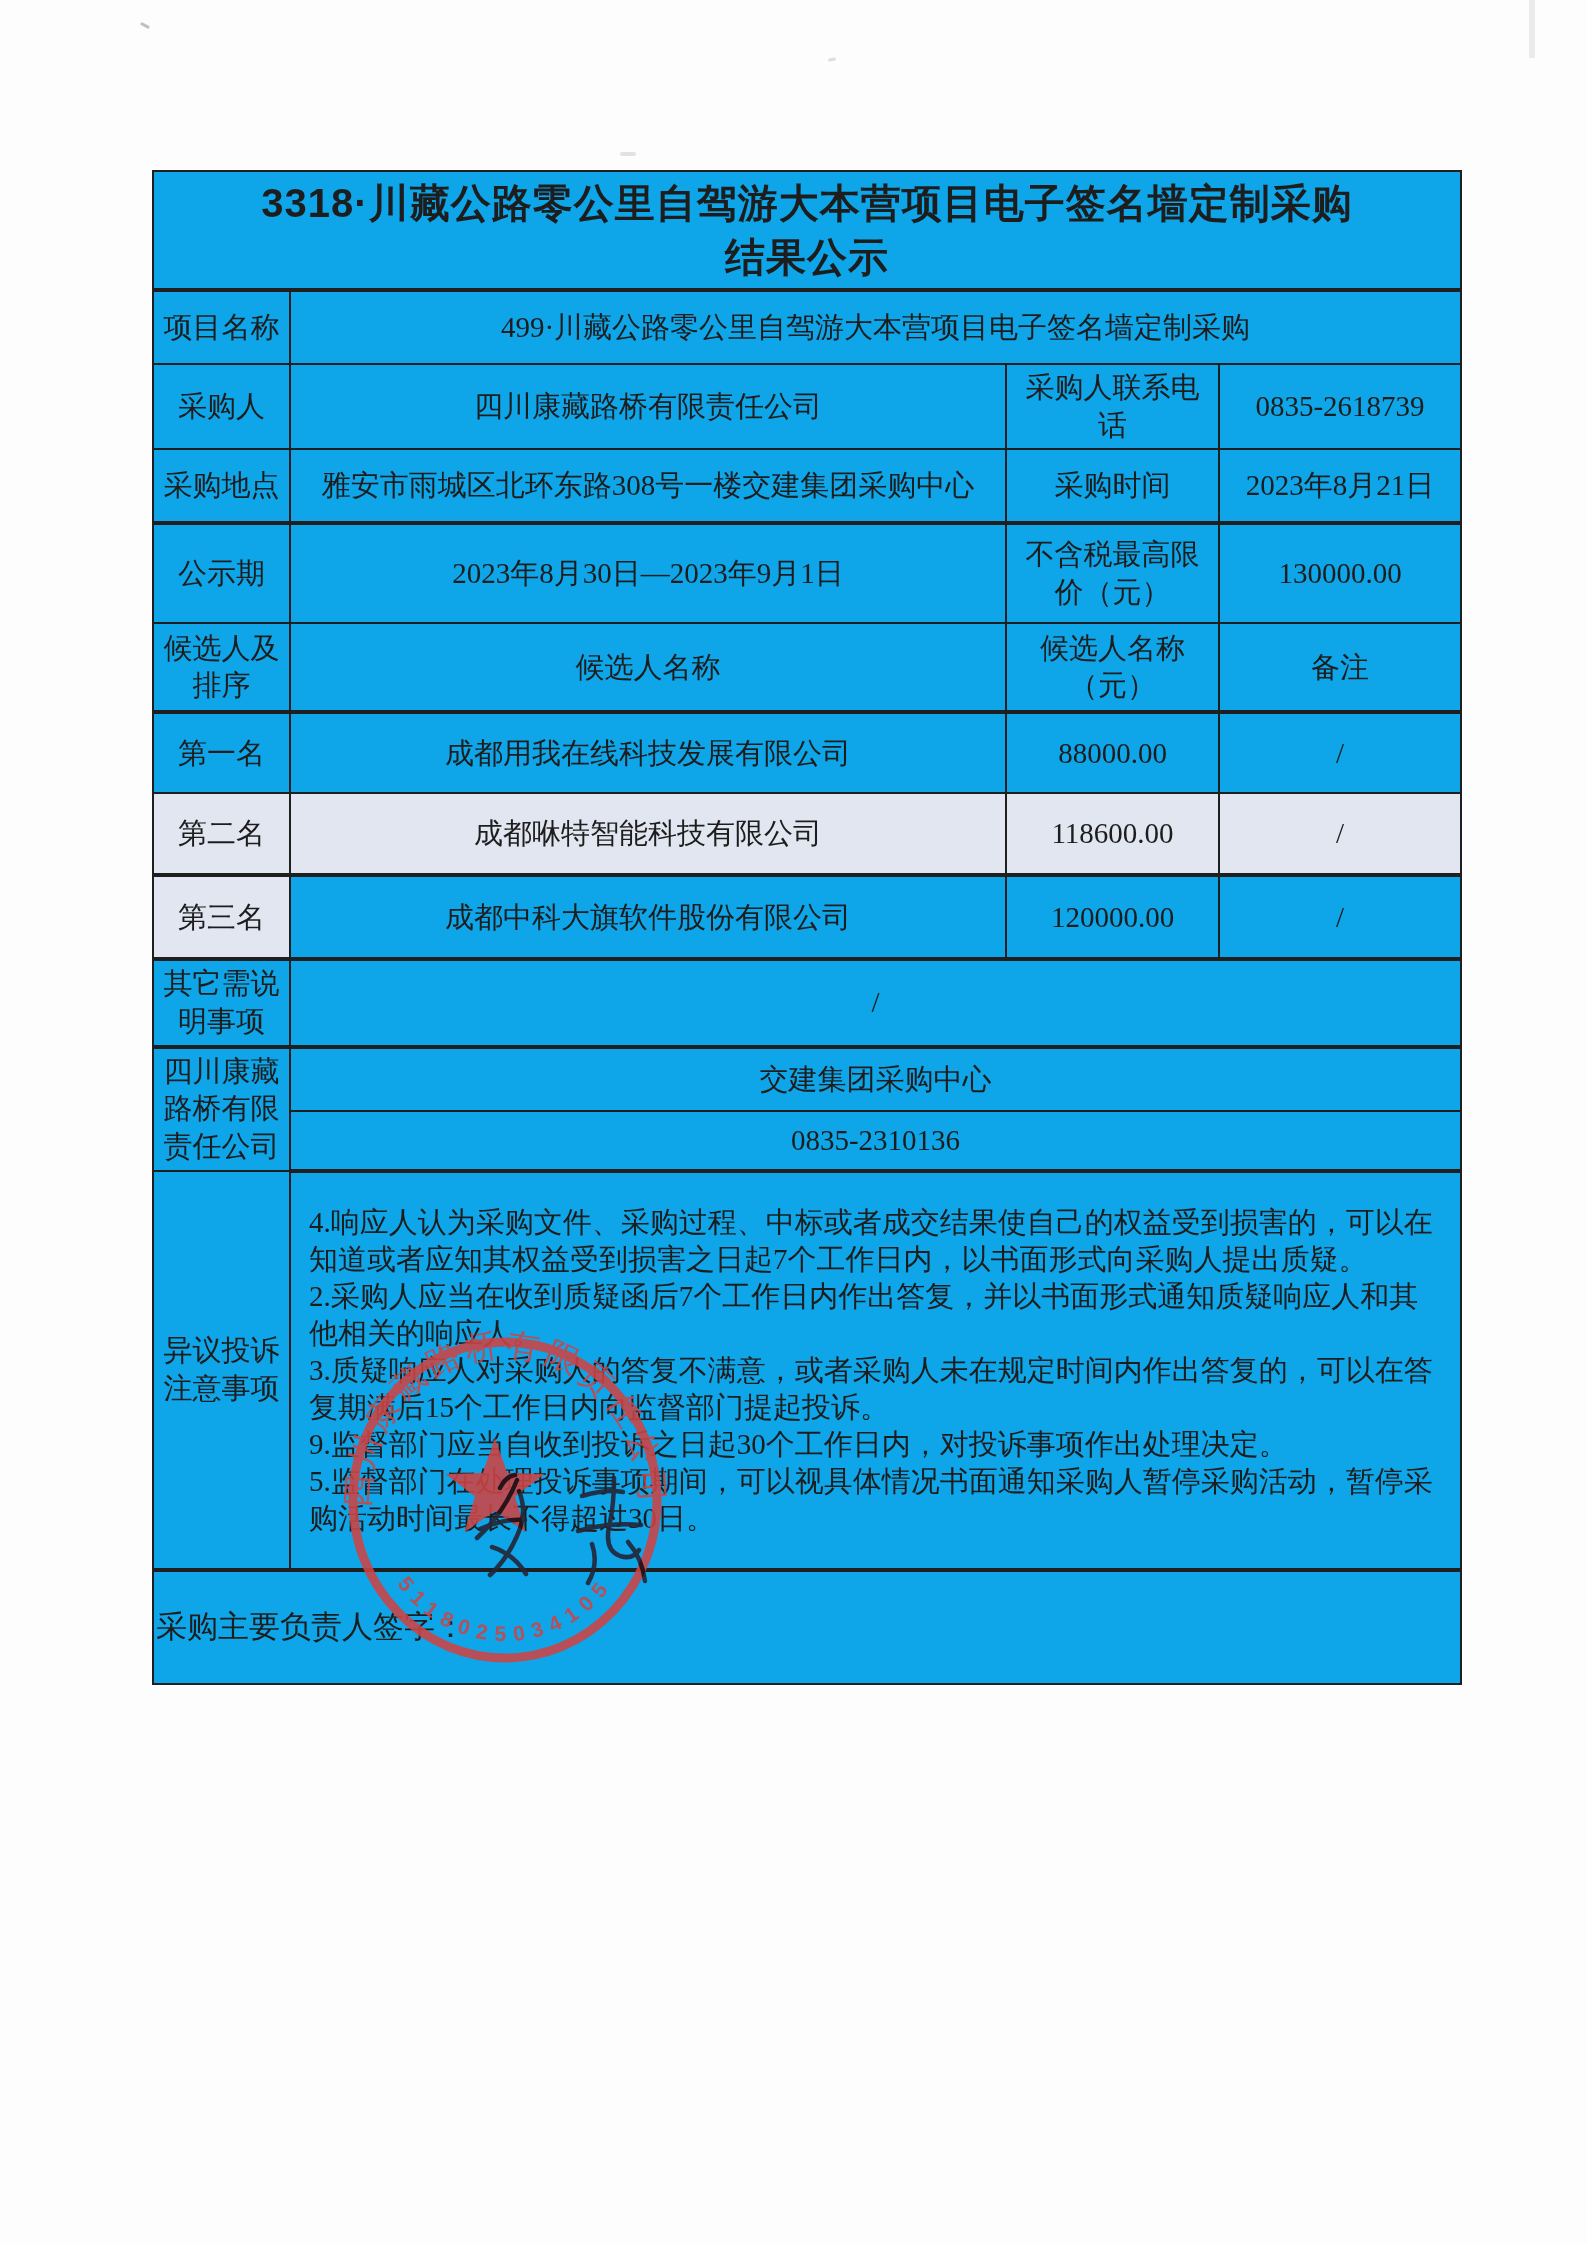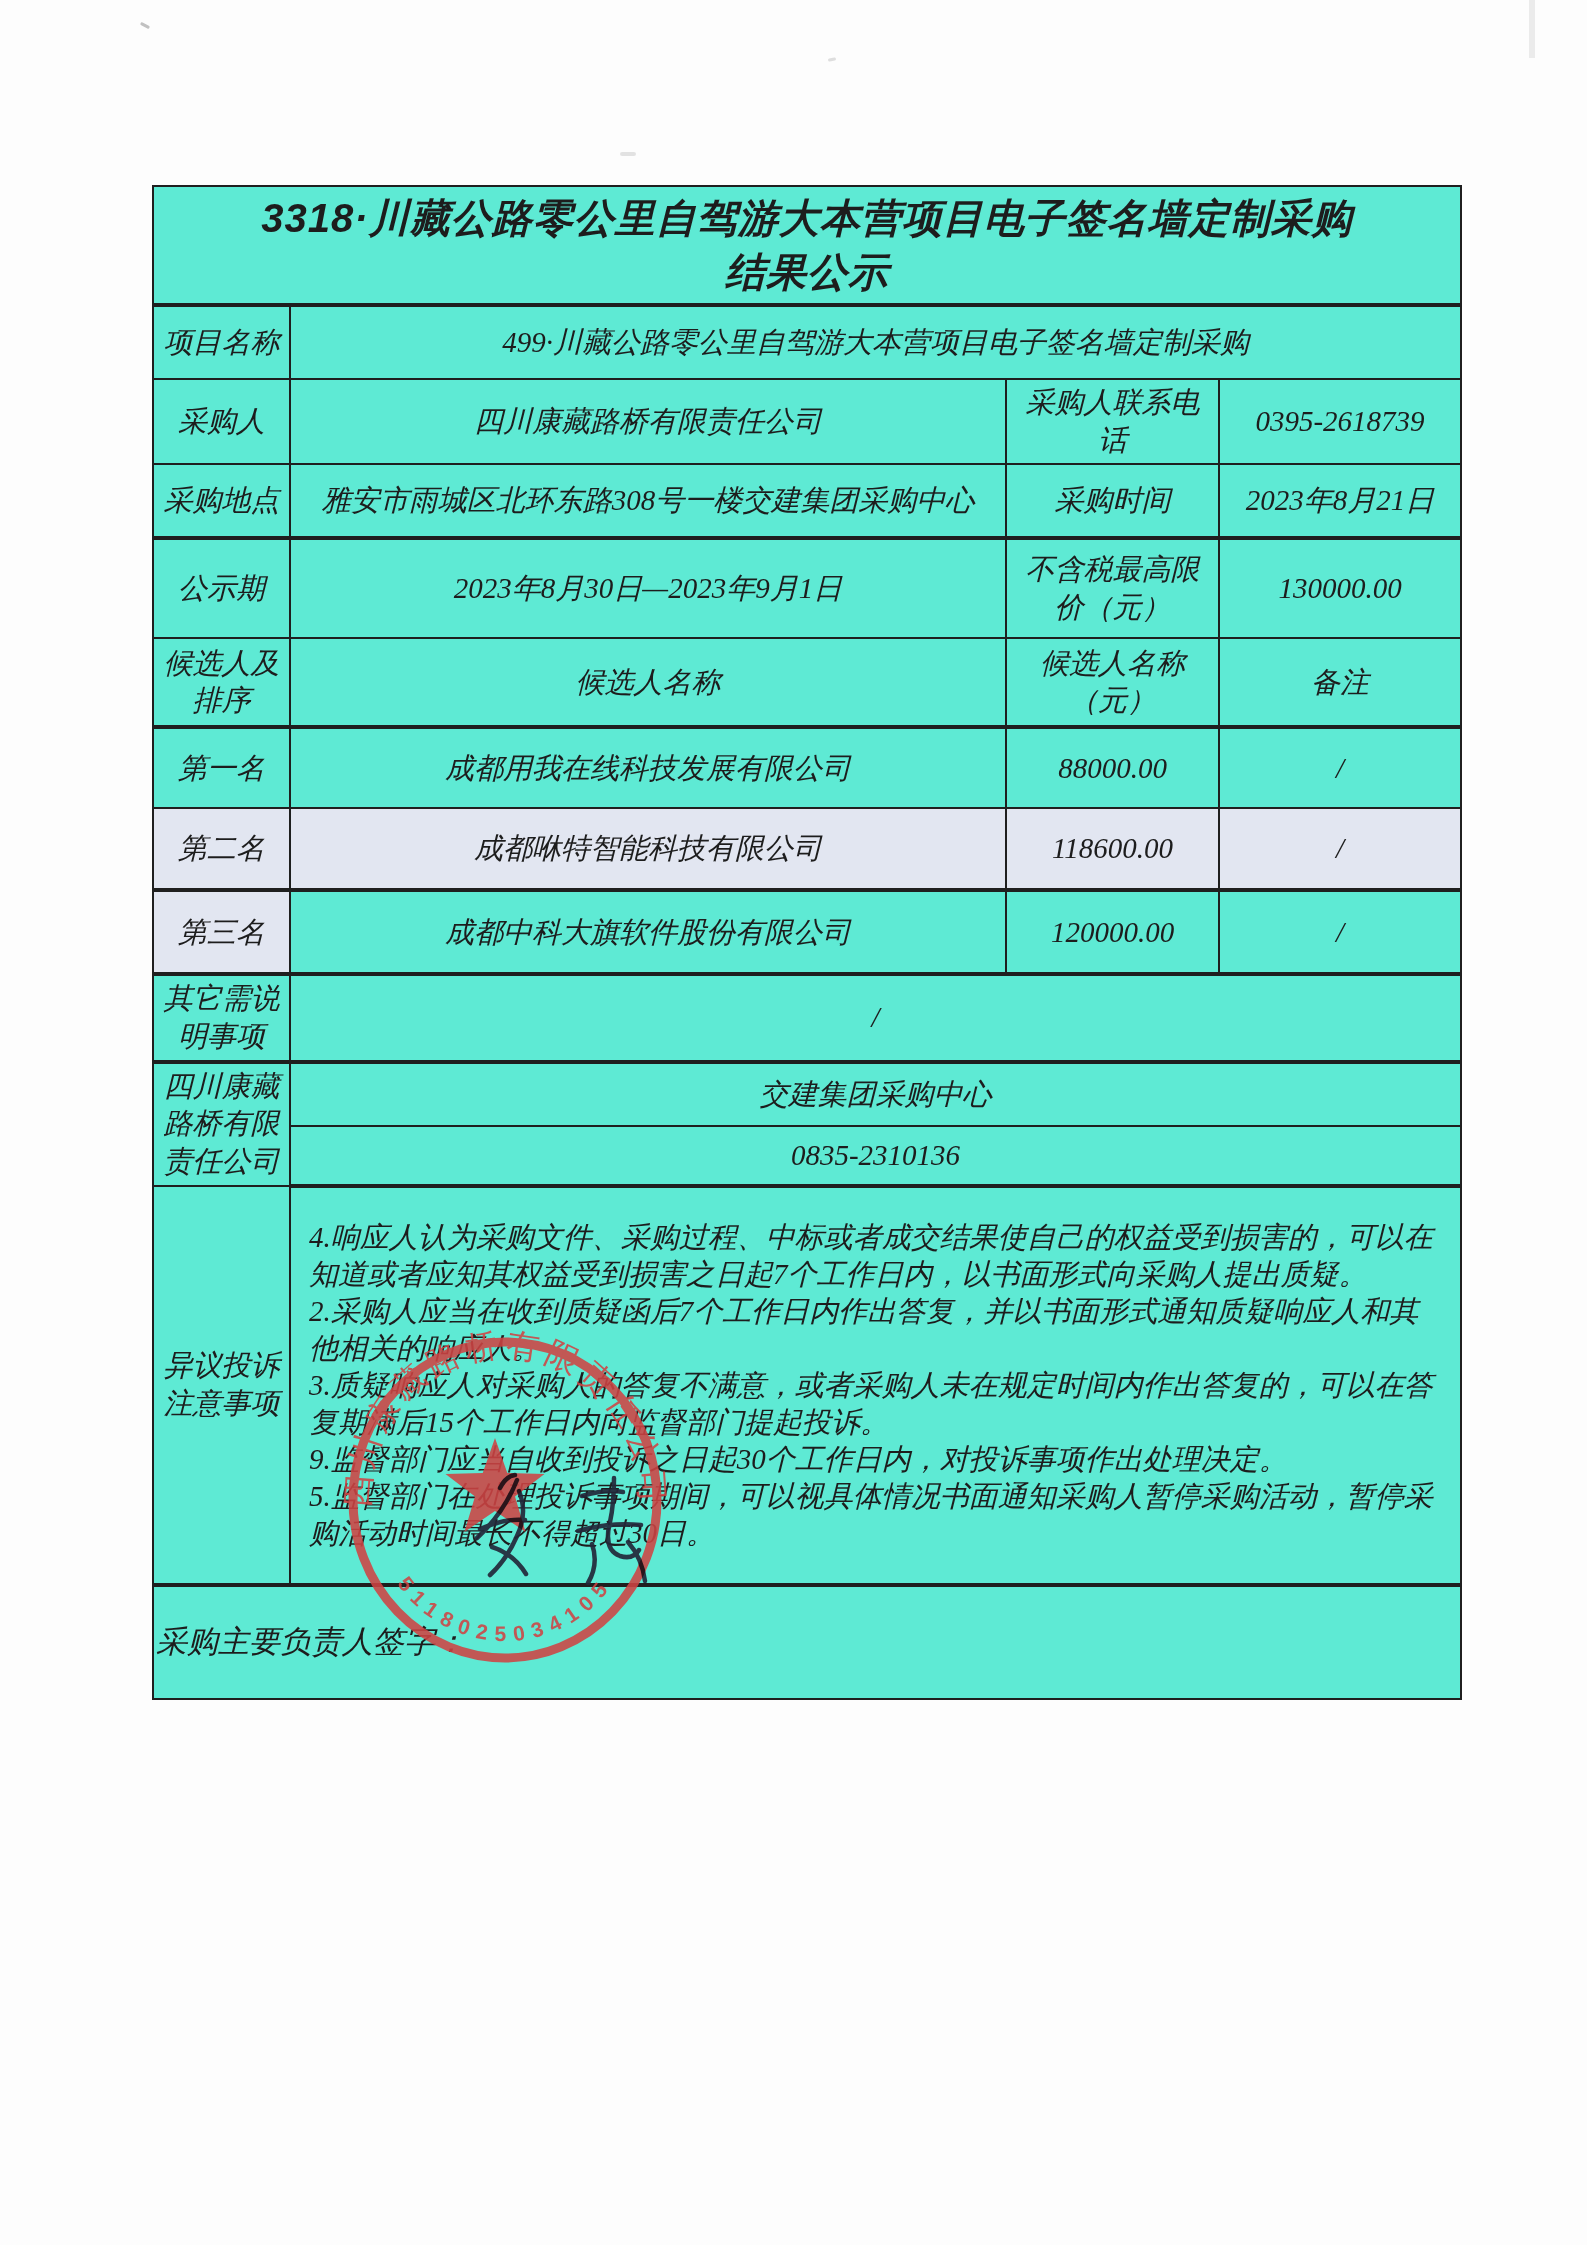--- a/index.html
+++ b/index.html
@@ -3,22 +3,22 @@
 <meta charset="utf-8">
 <style>
   html,body{margin:0;padding:0;}
   body{
     width:1587px;height:2245px;position:relative;
     background:#fdfdfd;
     font-family:"Liberation Serif","DejaVu Serif",serif;
     color:#1d1d1d;overflow:hidden;
   }
   .doc-table{
-    position:absolute;left:152px;top:185px;width:1308px;
-    border-collapse:collapse;table-layout:fixed;background:#5eead4;font-style:italic;
+    position:absolute;left:152px;top:170px;width:1308px;
+    border-collapse:collapse;table-layout:fixed;background:#0ea5e9;
   }
   .doc-table td{
     border:2px solid #1f1f1f;
     vertical-align:middle;text-align:center;
     font-size:29px;line-height:1.3;
     padding:4px 8px;word-break:break-all;
   }
   .doc-table tr.thick > td{border-bottom-width:4px;}
   td.title-cell{
     font-family:"Liberation Sans","DejaVu Sans",sans-serif;
@@ -71,21 +71,21 @@
 
   <tr style="height:74px">
     <td class="label-cell">项目名称</td>
     <td colspan="3">499·川藏公路零公里自驾游大本营项目电子签名墙定制采购</td>
   </tr>
 
   <tr style="height:77px">
     <td class="label-cell">采购人</td>
     <td>四川康藏路桥有限责任公司</td>
     <td>采购人联系电话</td>
-    <td>0395-2618739</td>
+    <td>0835-2618739</td>
   </tr>
 
   <tr class="thick" style="height:74px">
     <td class="label-cell">采购地点</td>
     <td>雅安市雨城区北环东路308号一楼交建集团采购中心</td>
     <td>采购时间</td>
     <td>2023年8月21日</td>
   </tr>
 
   <tr style="height:100px">

